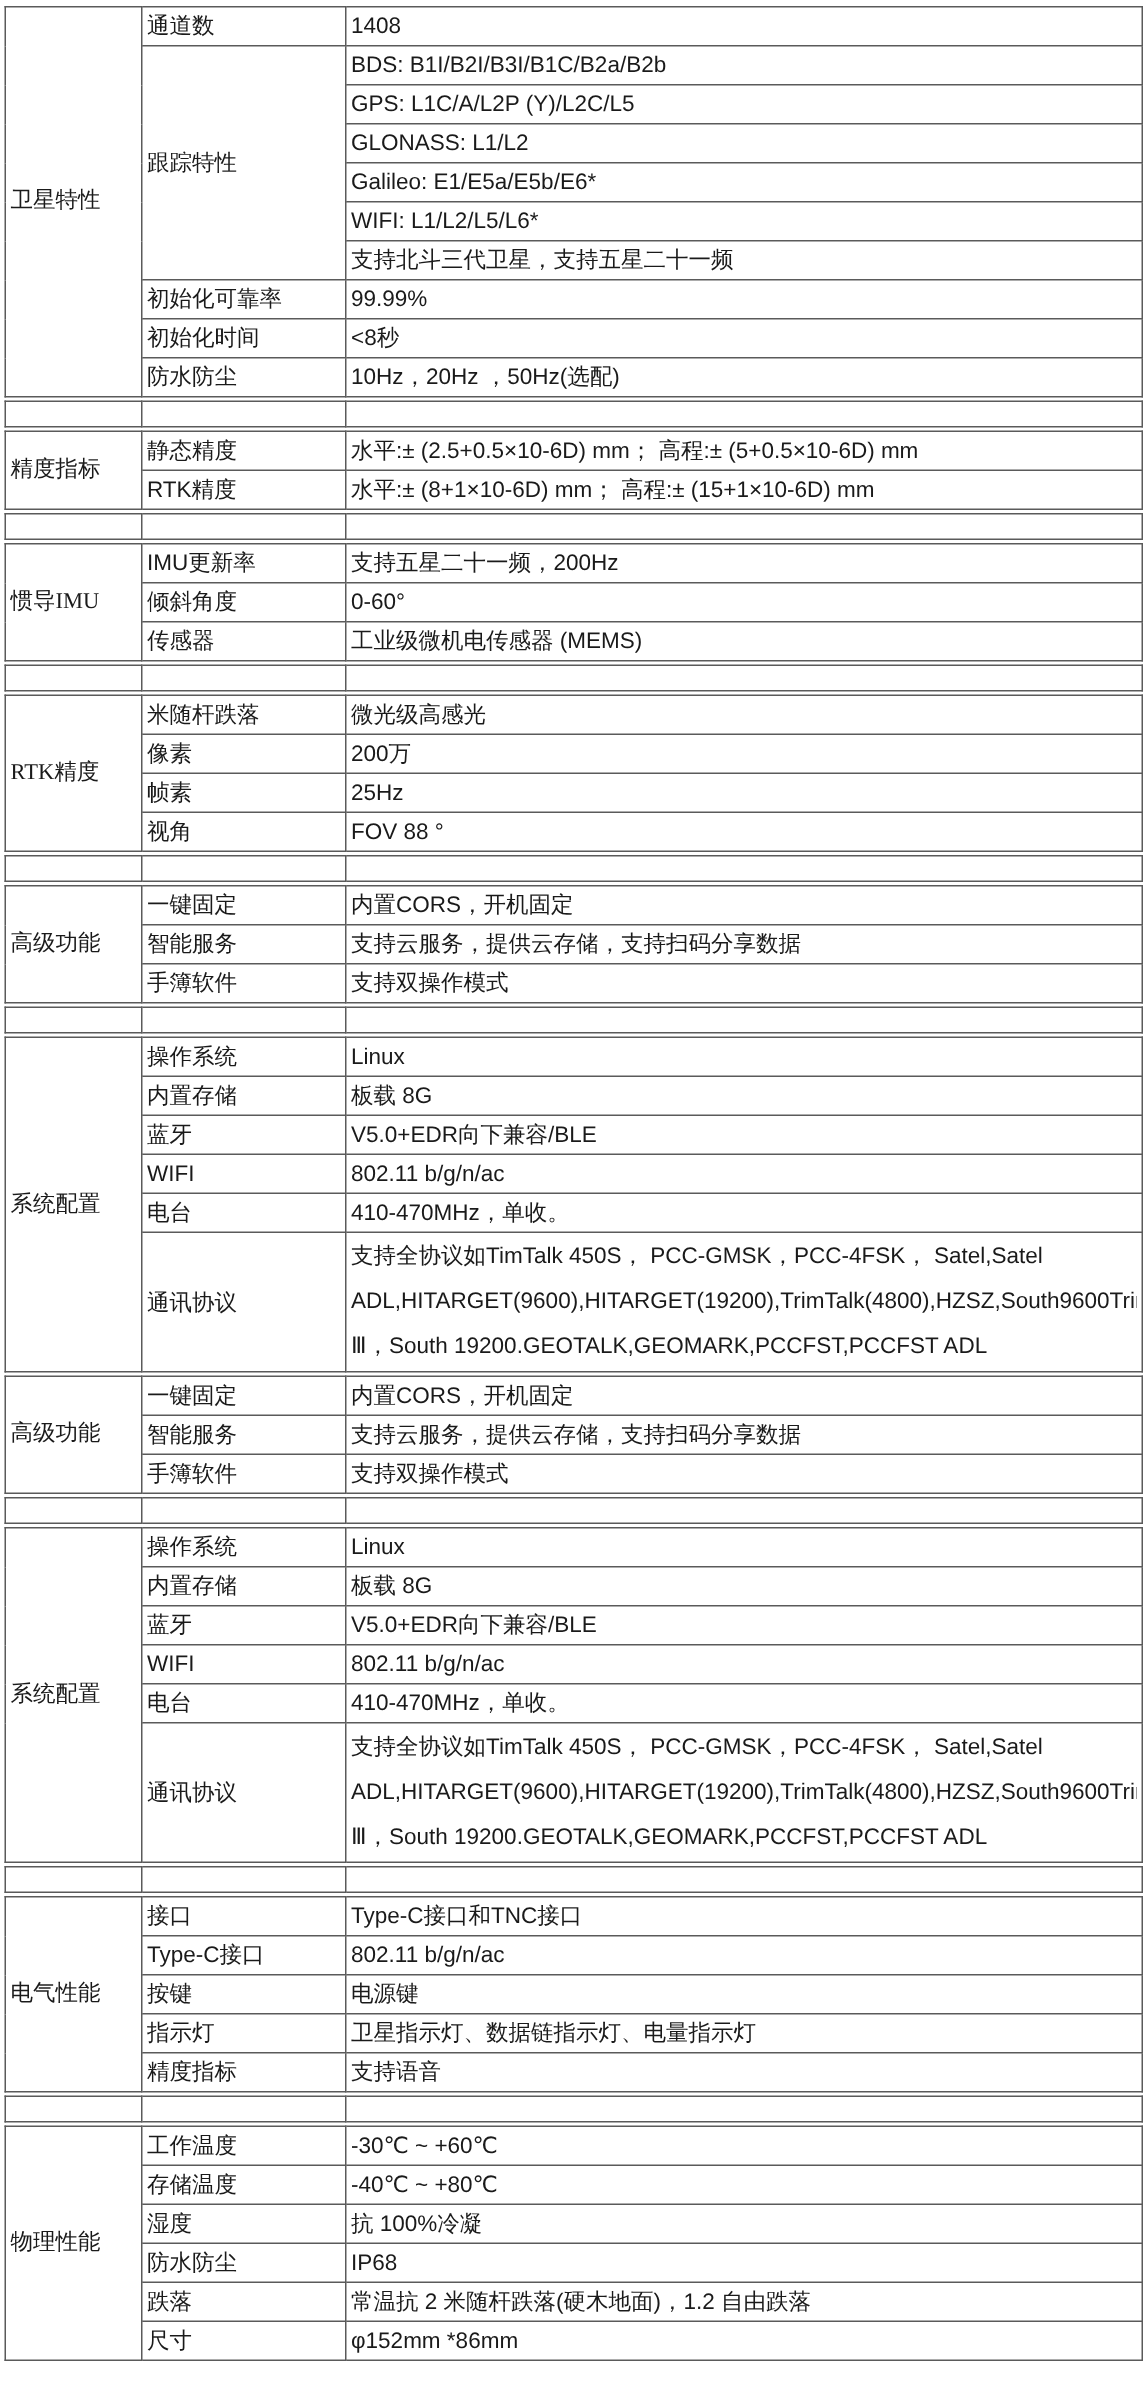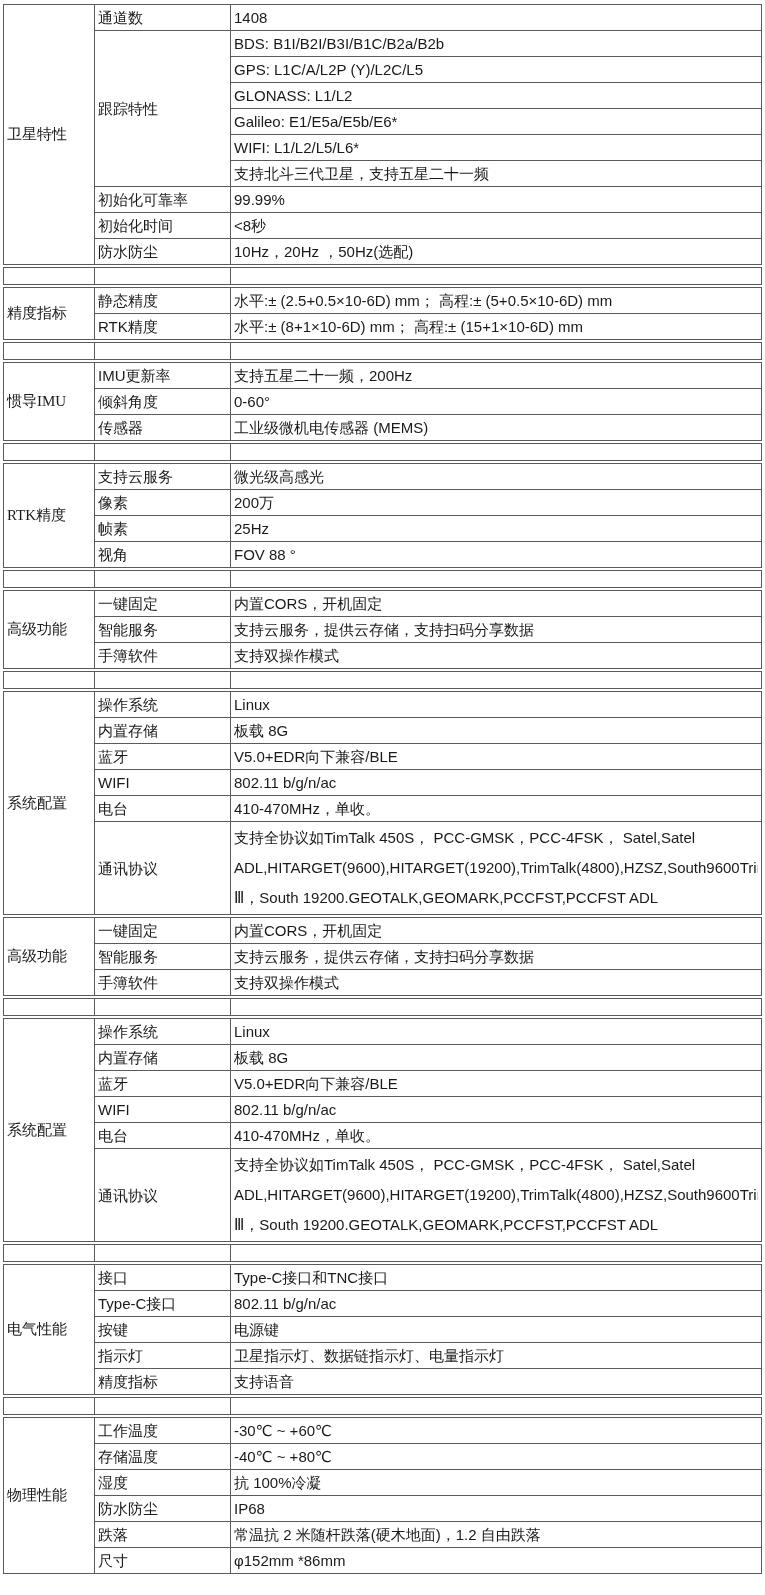--- a/index.html
+++ b/index.html
@@ -158,21 +158,21 @@
     </table>
     <table class="spec">
       <colgroup>
         <col class="c1">
         <col class="c2">
         <col class="c3">
       </colgroup>
       <tbody>
         <tr>
           <td rowspan="4" class="cat">RTK精度</td>
-          <td>支持云服务</td>
+          <td>米随杆跌落</td>
           <td>微光级高感光</td>
         </tr>
         <tr>
           <td>像素</td>
           <td>200万</td>
         </tr>
         <tr>
           <td>帧素</td>
           <td>25Hz</td>
         </tr>

